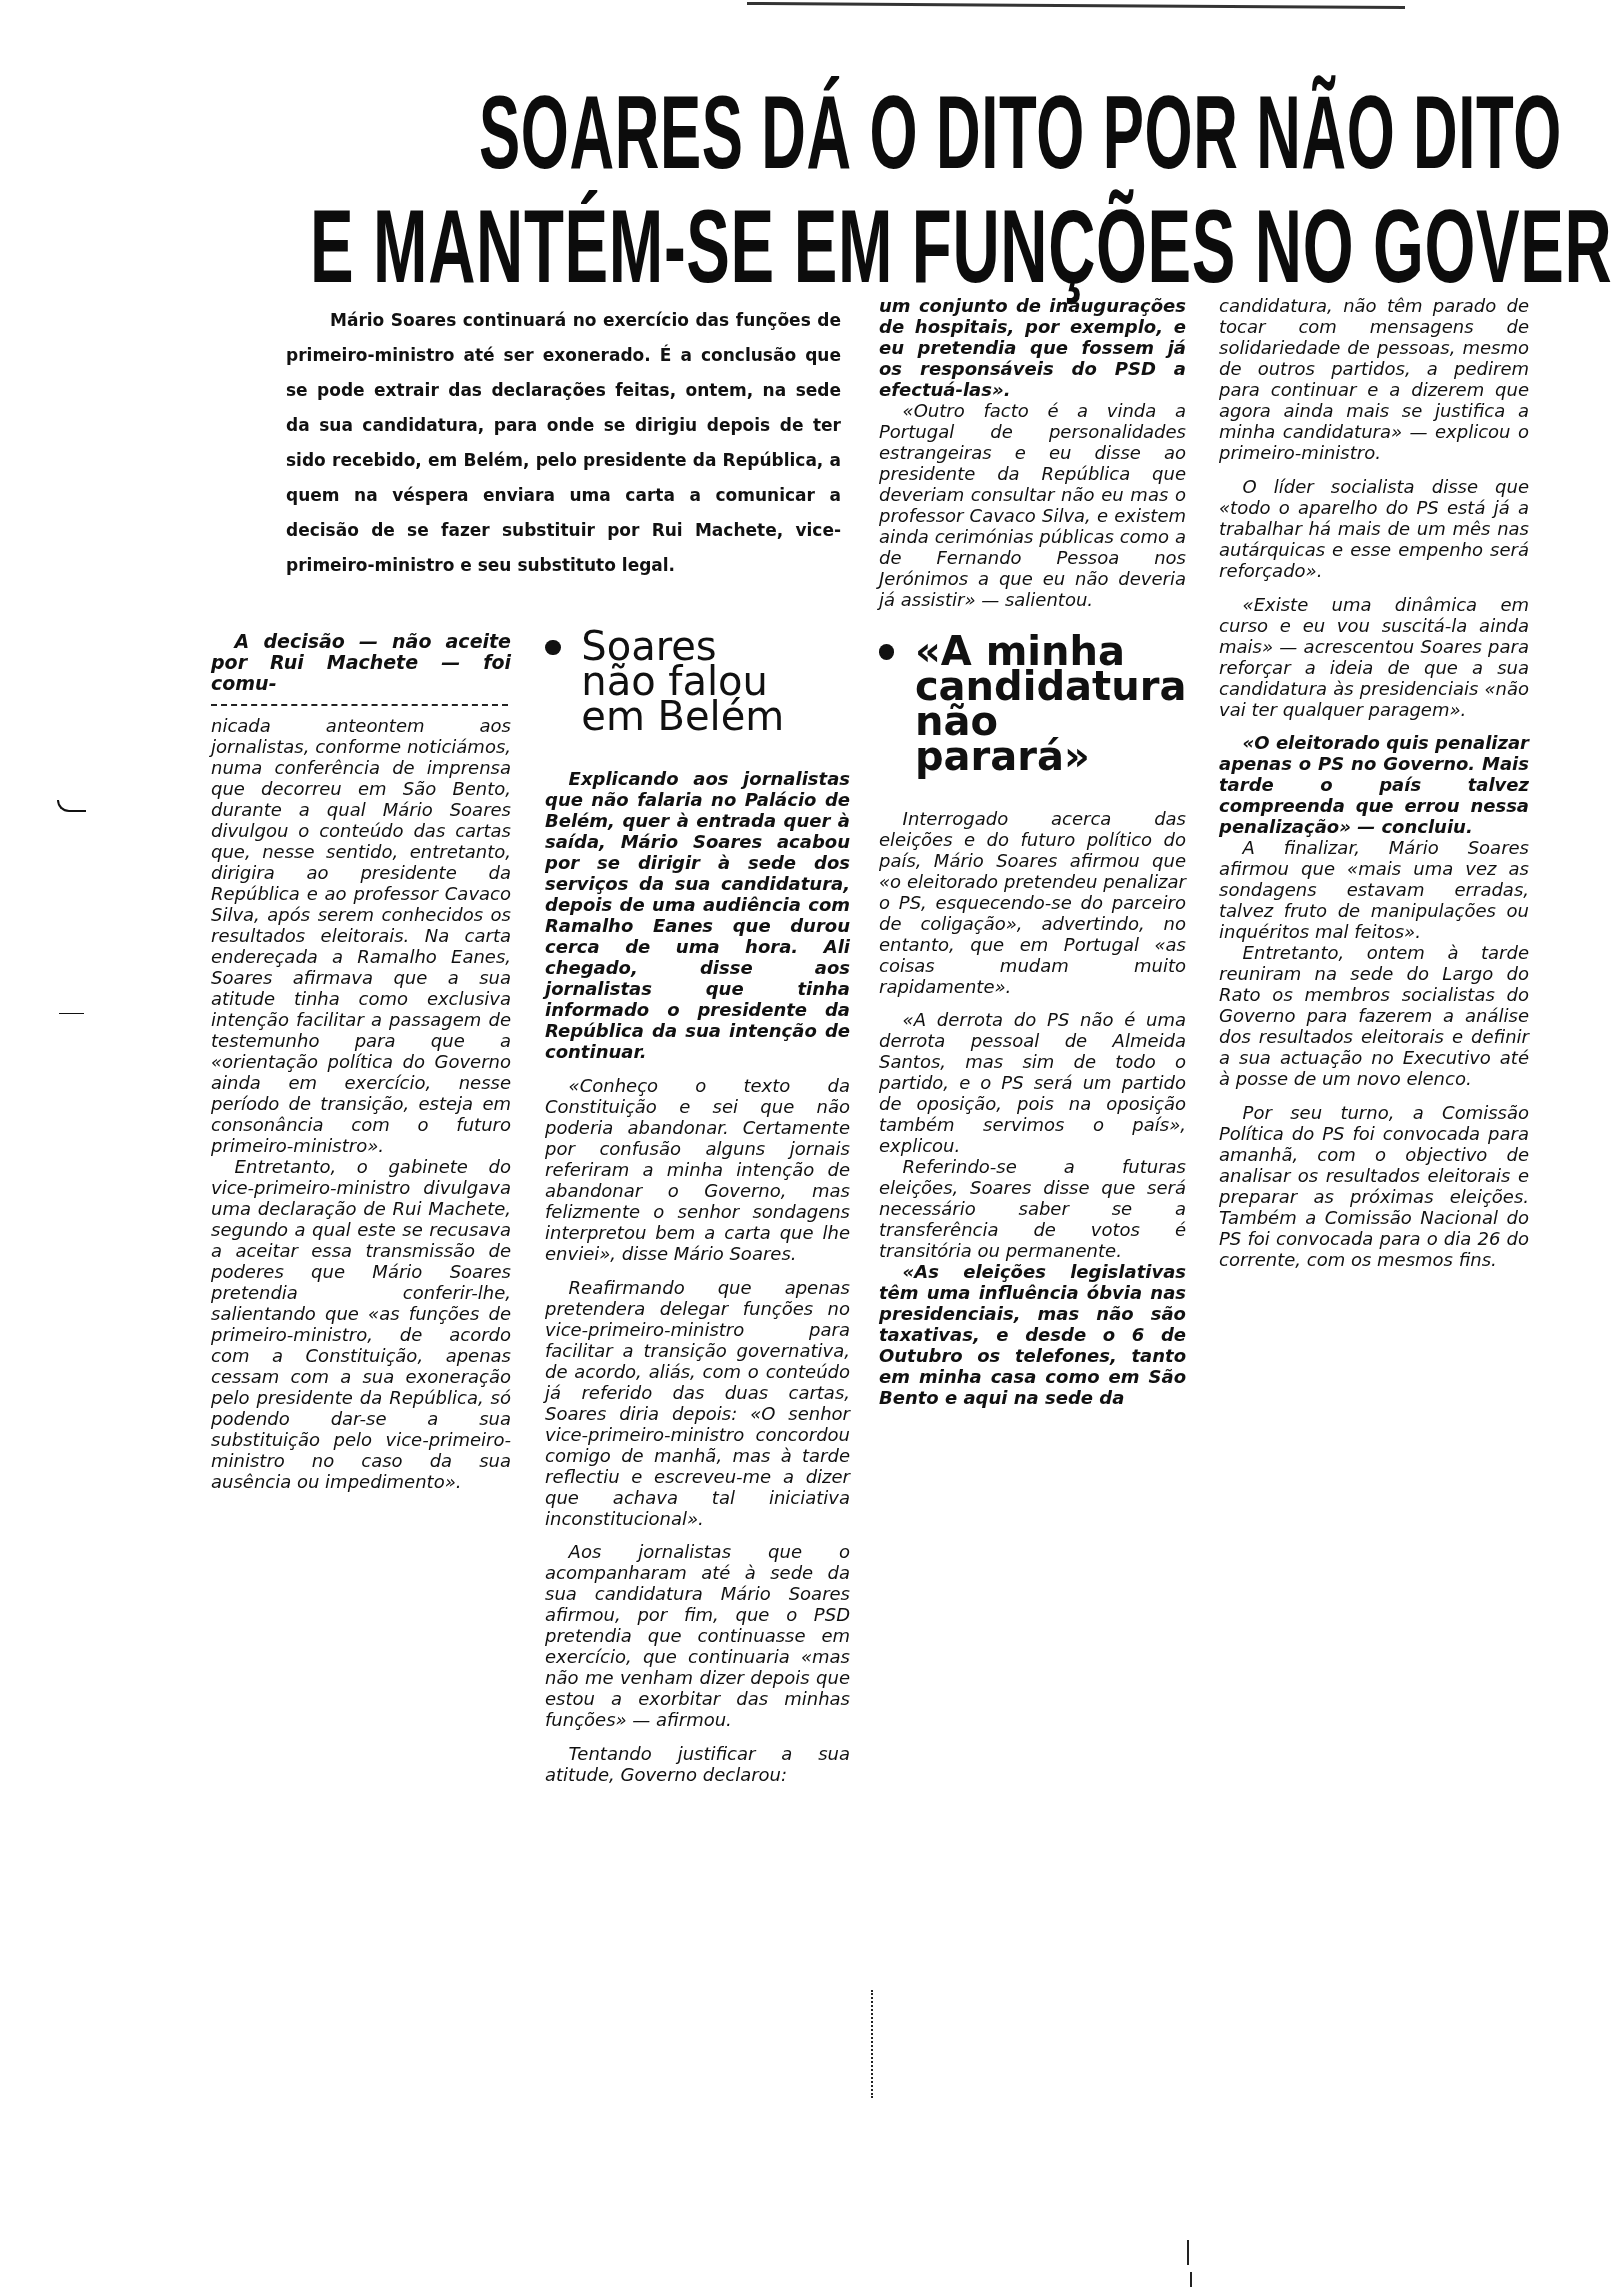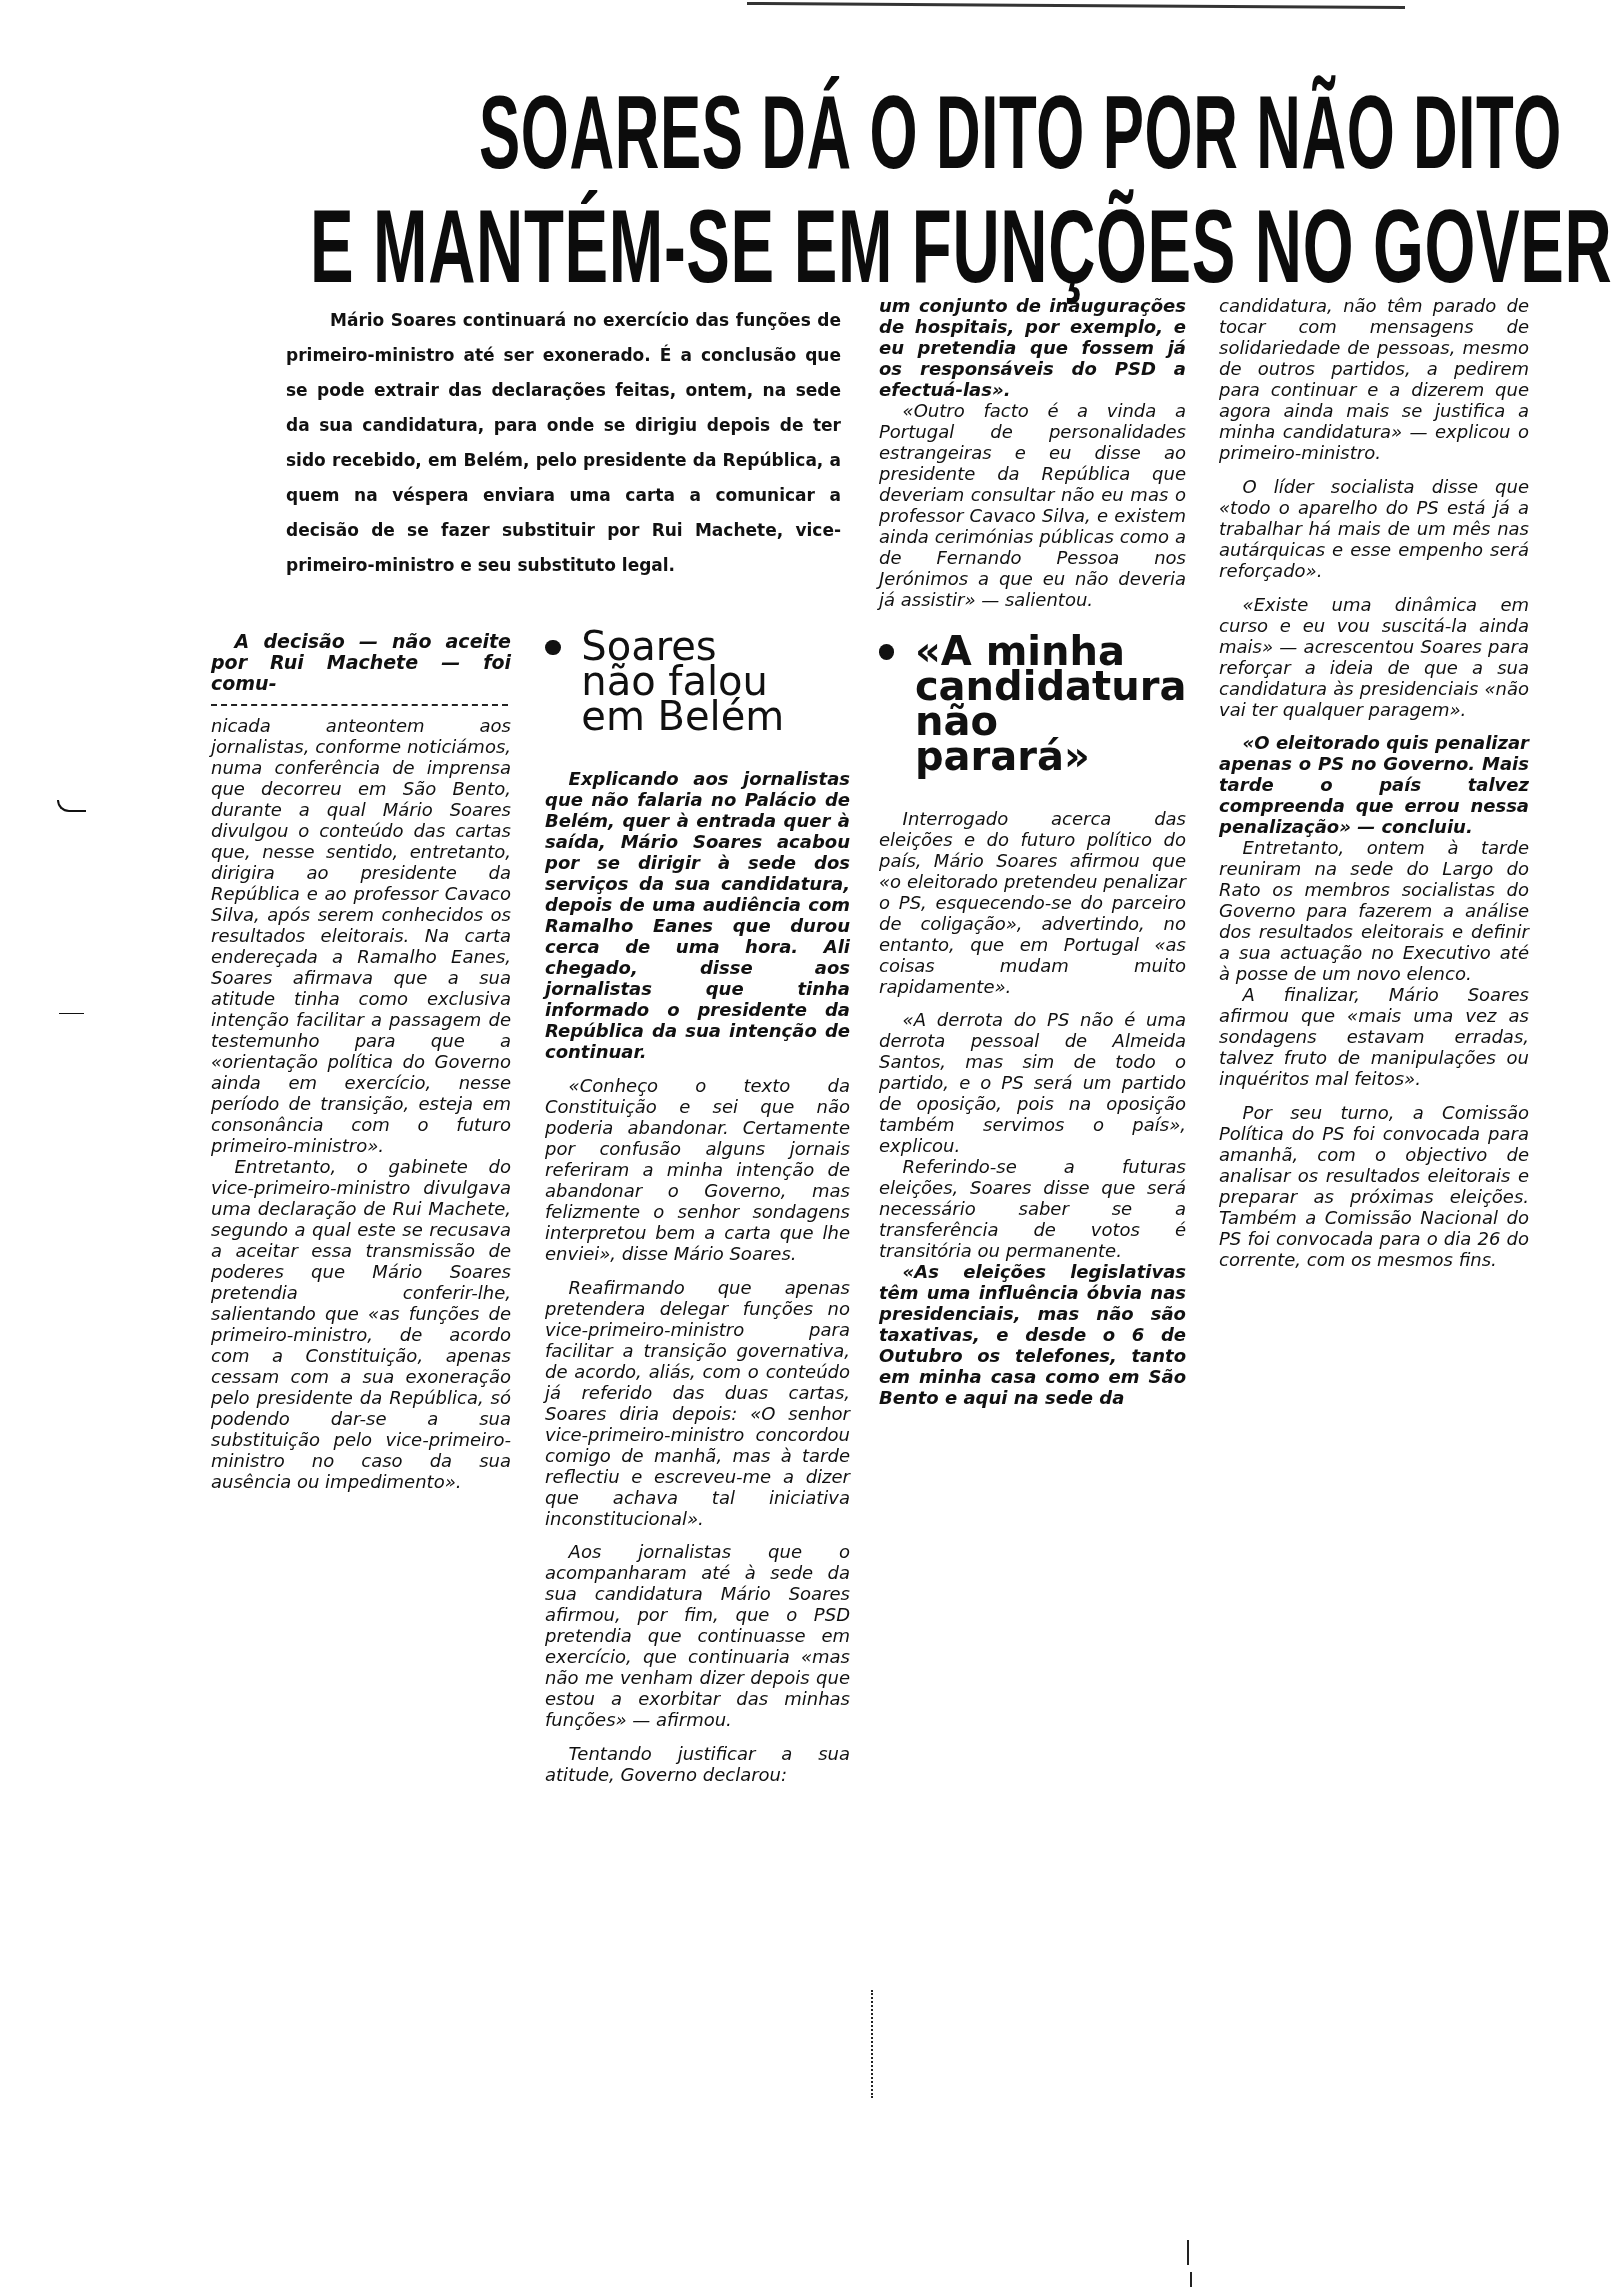--- a/index.html
+++ b/index.html
@@ -106,22 +106,22 @@
   <p class="gap">«A derrota do PS não é uma derrota pessoal de Almeida Santos, mas sim de todo o partido, e o PS será um partido de oposição, pois na oposição também servimos o país», explicou.</p>
   <p>Referindo-se a futuras eleições, Soares disse que será necessário saber se a transferência de votos é transitória ou permanente.</p>
   <p class="bold">«As eleições legislativas têm uma influência óbvia nas presidenciais, mas não são taxativas, e desde o 6 de Outubro os telefones, tanto em minha casa como em São Bento e aqui na sede da</p>
 </div>
 
 <div class="col col4">
   <p class="noindent">candidatura, não têm parado de tocar com mensagens de solidariedade de pessoas, mesmo de outros partidos, a pedirem para continuar e a dizerem que agora ainda mais se justifica a minha candidatura» — explicou o primeiro-ministro.</p>
   <p class="gap">O líder socialista disse que «todo o aparelho do PS está já a trabalhar há mais de um mês nas autárquicas e esse empenho será reforçado».</p>
   <p class="gap">«Existe uma dinâmica em curso e eu vou suscitá-la ainda mais» — acrescentou Soares para reforçar a ideia de que a sua candidatura às presidenciais «não vai ter qualquer paragem».</p>
   <p class="gap bold">«O eleitorado quis penalizar apenas o PS no Governo. Mais tarde o país talvez compreenda que errou nessa penalização» — concluiu.</p>
+  <p>A finalizar, Mário Soares afirmou que «mais uma vez as sondagens estavam erradas, talvez fruto de manipulações ou inquéritos mal feitos».</p>
   <p>Entretanto, ontem à tarde reuniram na sede do Largo do Rato os membros socialistas do Governo para fazerem a análise dos resultados eleitorais e definir a sua actuação no Executivo até à posse de um novo elenco.</p>
-  <p>A finalizar, Mário Soares afirmou que «mais uma vez as sondagens estavam erradas, talvez fruto de manipulações ou inquéritos mal feitos».</p>
   <p class="gap">Por seu turno, a Comissão Política do PS foi convocada para amanhã, com o objectivo de analisar os resultados eleitorais e preparar as próximas eleições. Também a Comissão Nacional do PS foi convocada para o dia 26 do corrente, com os mesmos fins.</p>
 </div>
 
 <div class="punch p1"></div>
 <div class="punch p2"></div>
 <div class="margin-dots"></div>
 <div class="bottom-tick"></div>
 <div class="bottom-tick2"></div>
 
 

